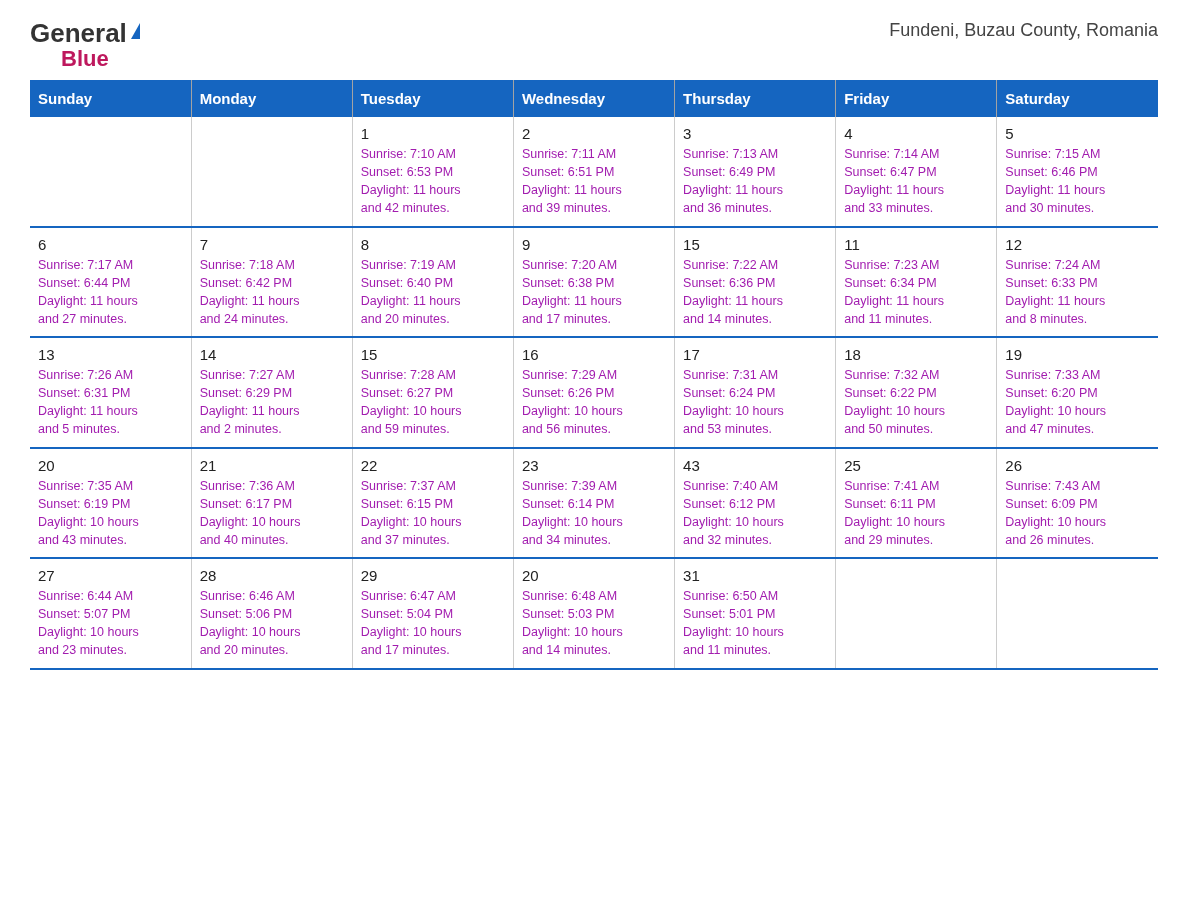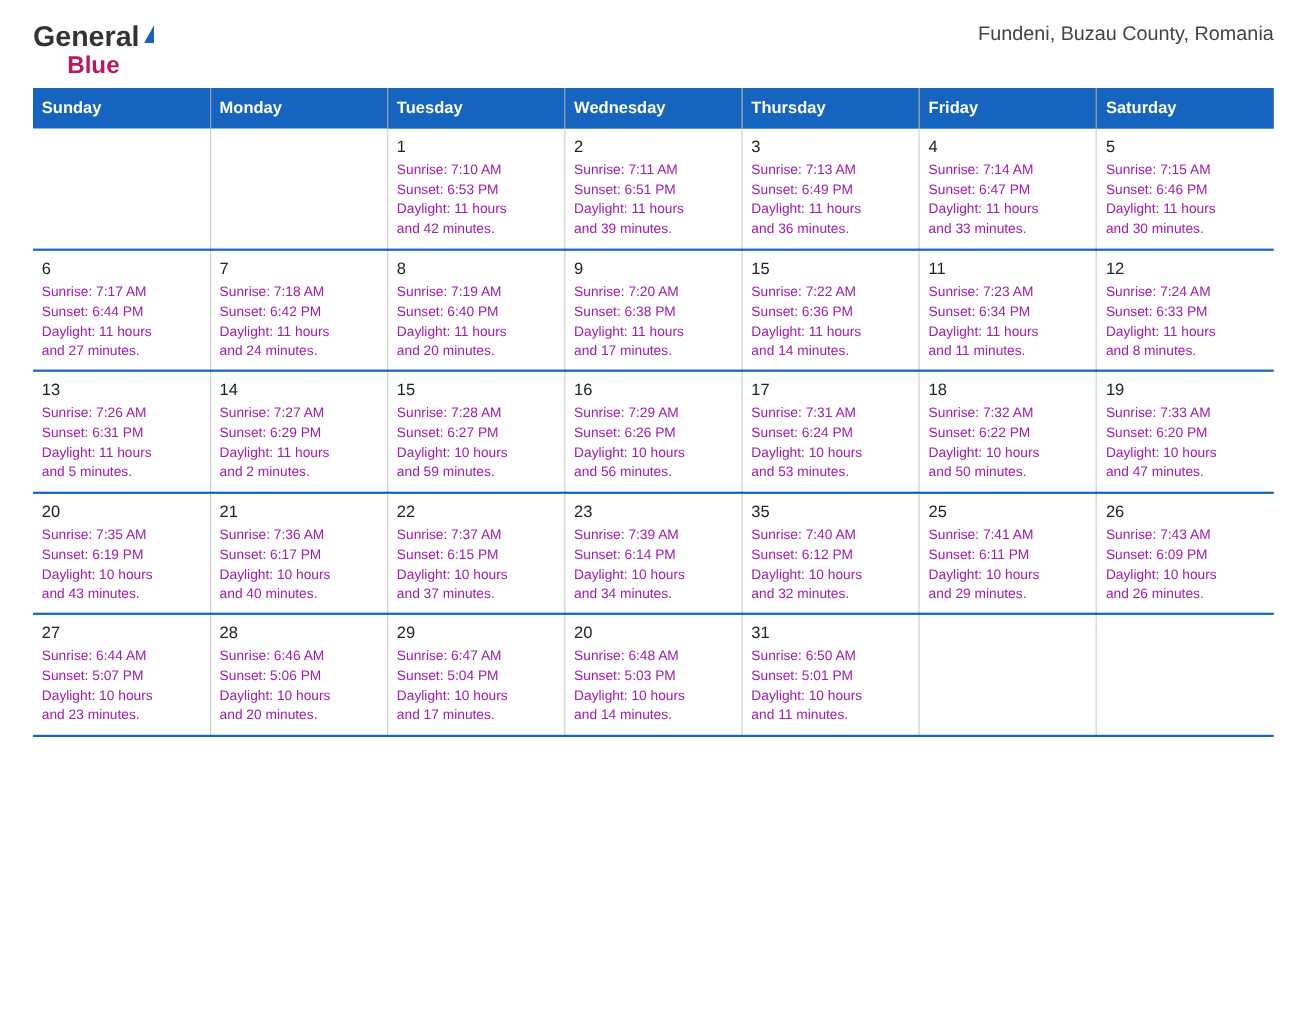--- a/index.html
+++ b/index.html
@@ -222,21 +222,21 @@
         </td>
         <td>
           <span class="day-num">22</span>
           <div class="day-info">Sunrise: 7:37 AM<br>Sunset: 6:15 PM<br>Daylight: 10 hours<br>and 37 minutes.</div>
         </td>
         <td>
           <span class="day-num">23</span>
           <div class="day-info">Sunrise: 7:39 AM<br>Sunset: 6:14 PM<br>Daylight: 10 hours<br>and 34 minutes.</div>
         </td>
         <td>
-          <span class="day-num">35</span>
+          <span class="day-num">43</span>
           <div class="day-info">Sunrise: 7:40 AM<br>Sunset: 6:12 PM<br>Daylight: 10 hours<br>and 32 minutes.</div>
         </td>
         <td>
           <span class="day-num">25</span>
           <div class="day-info">Sunrise: 7:41 AM<br>Sunset: 6:11 PM<br>Daylight: 10 hours<br>and 29 minutes.</div>
         </td>
         <td>
           <span class="day-num">26</span>
           <div class="day-info">Sunrise: 7:43 AM<br>Sunset: 6:09 PM<br>Daylight: 10 hours<br>and 26 minutes.</div>
         </td>

